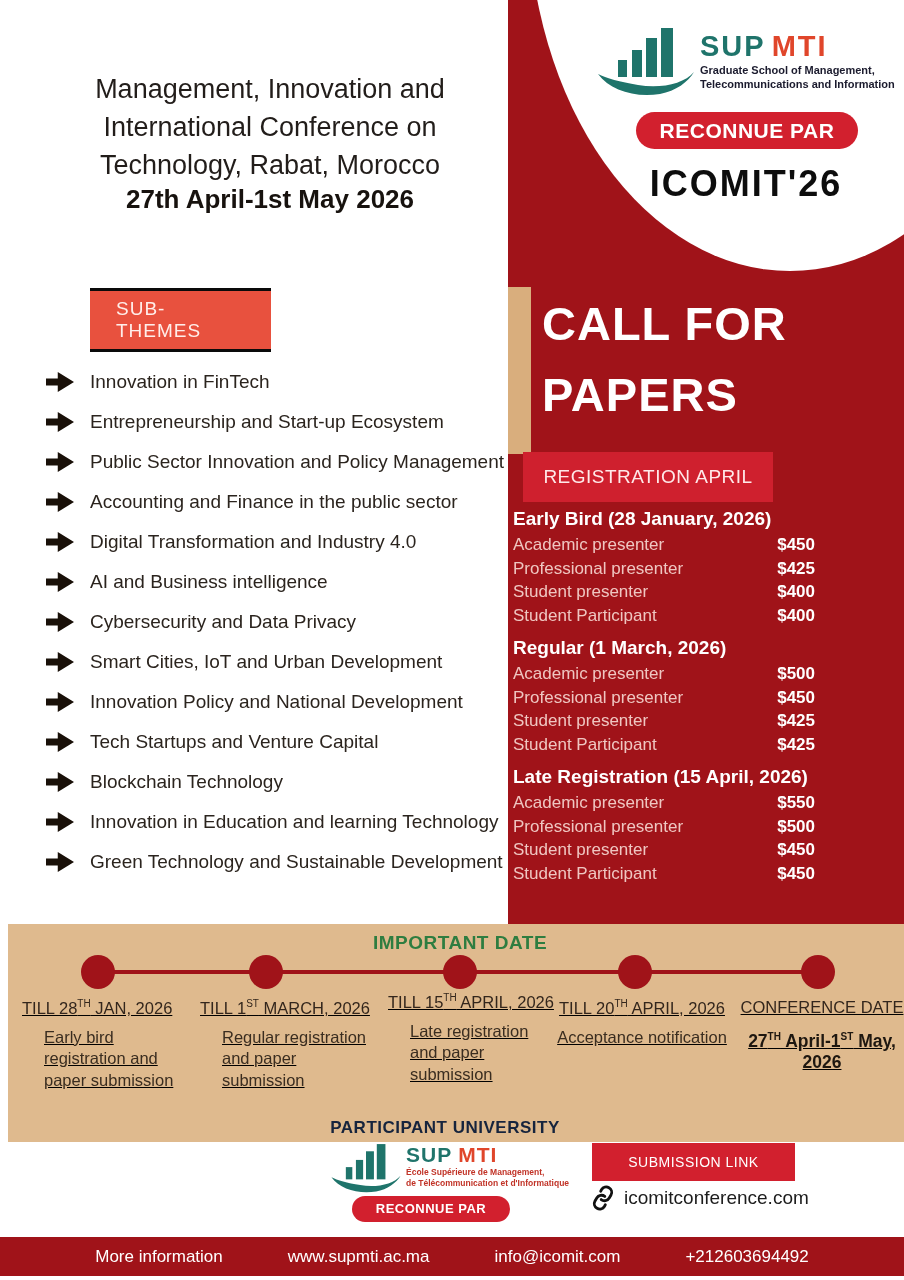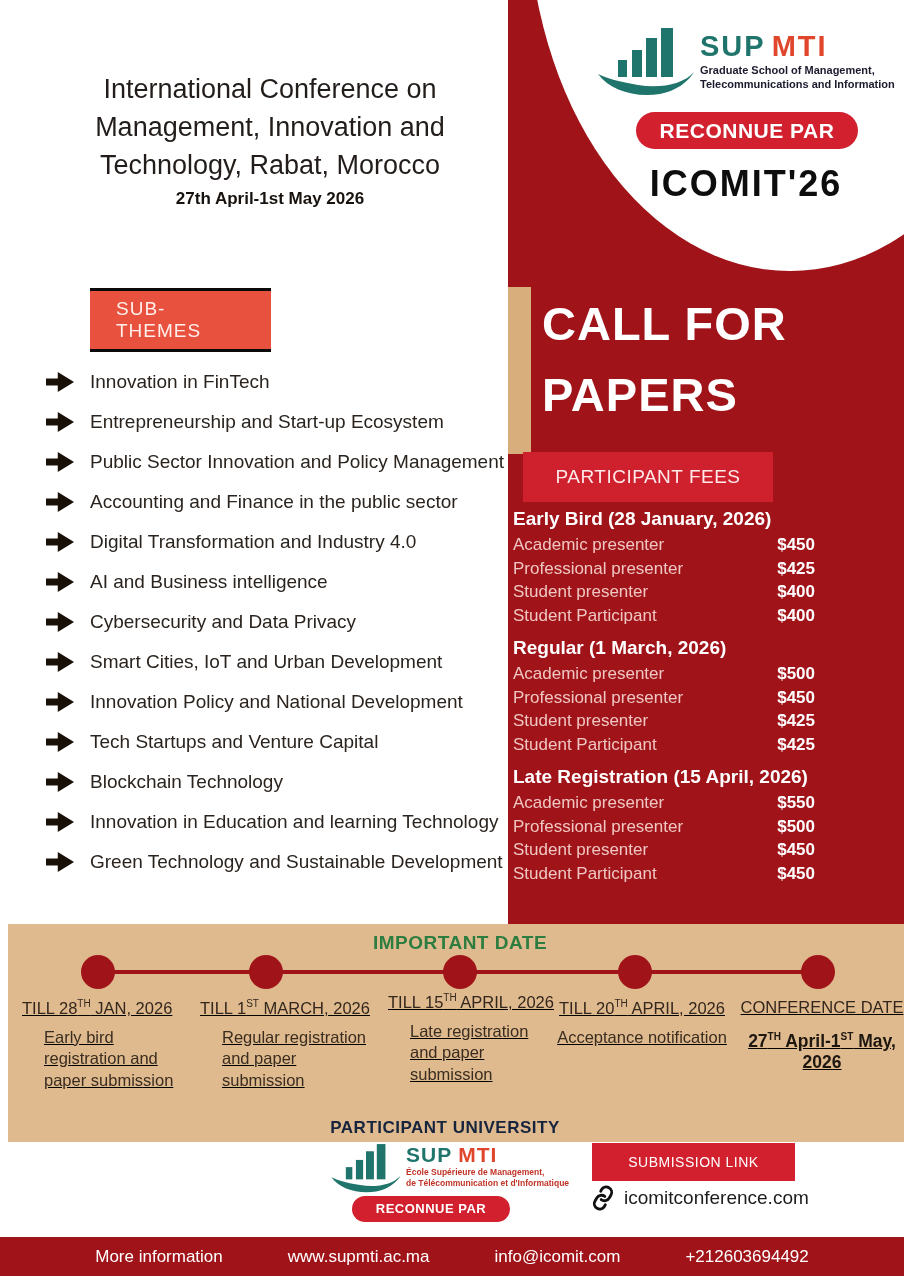--- a/index.html
+++ b/index.html
@@ -19,21 +19,21 @@
   .brand-name .teal { color:#1F746B; }
   .brand-name .orange { color:#E0462B; margin-left:6px; }
   .brand-sub { font-size:11px; font-weight:700; color:#1b1b2e; line-height:13.5px; margin-top:2px; }
   .pill { background:#D2202E; color:#fff; font-weight:800; text-align:center; border-radius:20px; letter-spacing:0.5px; }
   .pill-top { width:222px; height:37px; line-height:37px; font-size:21px; margin:10px 0 0 40px; }
   .event-name { text-align:center; font-size:36px; font-weight:800; letter-spacing:2px; color:#0d0d0d; margin-top:14px; }
 
   
   .title-block { position:absolute; left:40px; top:70px; width:460px; text-align:center; z-index:3; }
   .title-line { font-size:27px; line-height:38px; color:#221d1a; font-weight:500; }
-  .title-date { font-size:17px; font-weight:700; color:#17120e; margin-top:5px; }
+  .title-date { font-size:26px; font-weight:700; color:#17120e; }
 
   
   .subthemes-badge { position:absolute; left:90px; top:288px; width:181px; height:64px; background:#0a0a0a; display:flex; align-items:center; justify-content:center; z-index:3; }
   .subthemes-badge-inner { background:#E8513E; color:#ffeeea; font-size:19px; letter-spacing:1px; padding:7px 26px; }
   #subthemes-list { position:absolute; left:46px; top:362px; width:470px; z-index:3; }
   .subtheme-item { height:40px; display:flex; align-items:center; gap:16px; }
   .arrow-icon { flex:none; width:28px; height:20px; background:#191008;
     clip-path:polygon(0 32%, 42% 32%, 42% 0, 100% 50%, 42% 100%, 42% 68%, 0 68%); }
   .subtheme-text { font-size:19px; color:#2b241e; }
 
@@ -110,22 +110,22 @@
           <div>Graduate School of Management,</div>
           <div>Telecommunications and Information</div>
         </div>
       </div>
     </div>
     <div class="pill pill-top">RECONNUE PAR L'ÉTAT</div>
     <div class="event-name">ICOMIT'26</div>
   </div>
 
   <div class="title-block">
+    <div class="title-line">Management, Innovation and</div>
     <div class="title-line">International Conference on</div>
-    <div class="title-line">Management, Innovation and</div>
     <div class="title-line">Technology, Rabat, Morocco</div>
     <div class="title-date">27th April-1st May 2026</div>
   </div>
 
   <div class="subthemes-badge">
     <div class="subthemes-badge-inner">SUB- THEMES</div>
   </div>
   <div id="subthemes-list">
       <div class="subtheme-item">
         <span class="arrow-icon"></span>
@@ -181,21 +181,21 @@
       </div>
     </div>
 
   <div class="accent-bar"></div>
   <div class="cfp">
     <div>CALL FOR</div>
     <div>PAPERS</div>
   </div>
 
   <div class="fees-heading-box">
-    <span>PARTICIPANT FEES</span>
+    <span>REGISTRATION APRIL</span>
   </div>
   <div id="fees-groups">
       <div class="fee-group">
         <div class="fee-group-title">Early Bird (28 January, 2026)</div>
         <div class="fee-row">
           <span class="fee-label">Academic presenter</span>
           <span class="fee-price">$450</span>
         </div>
         <div class="fee-row">
           <span class="fee-label">Professional presenter</span>

